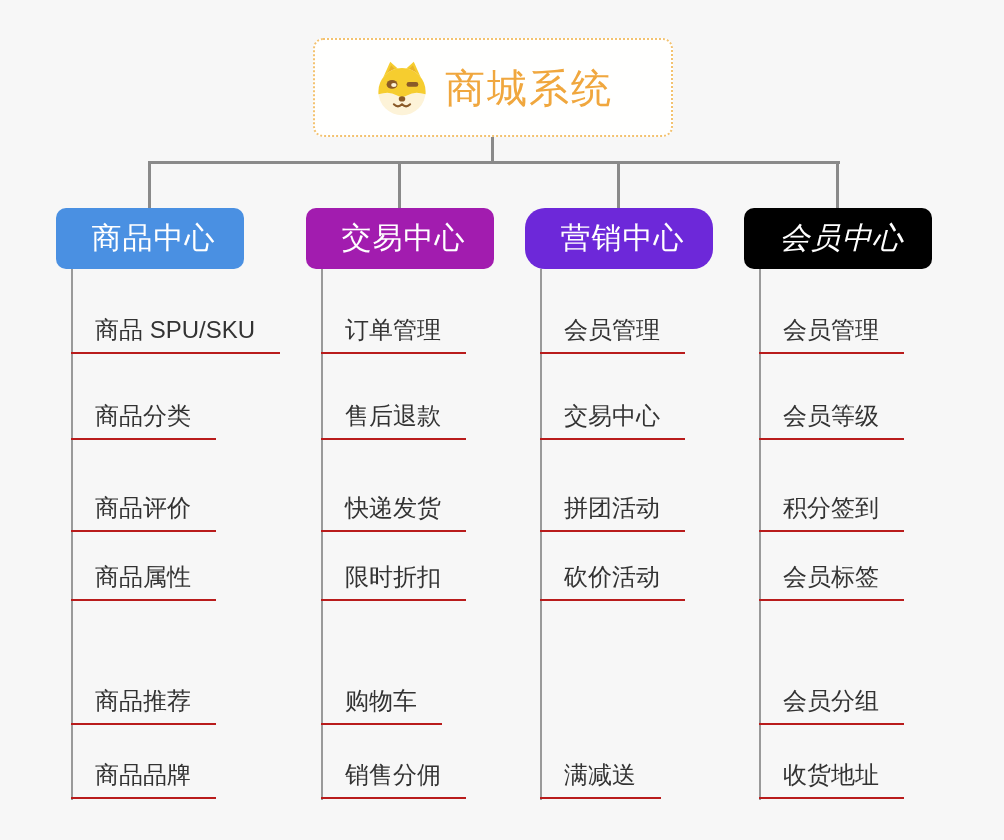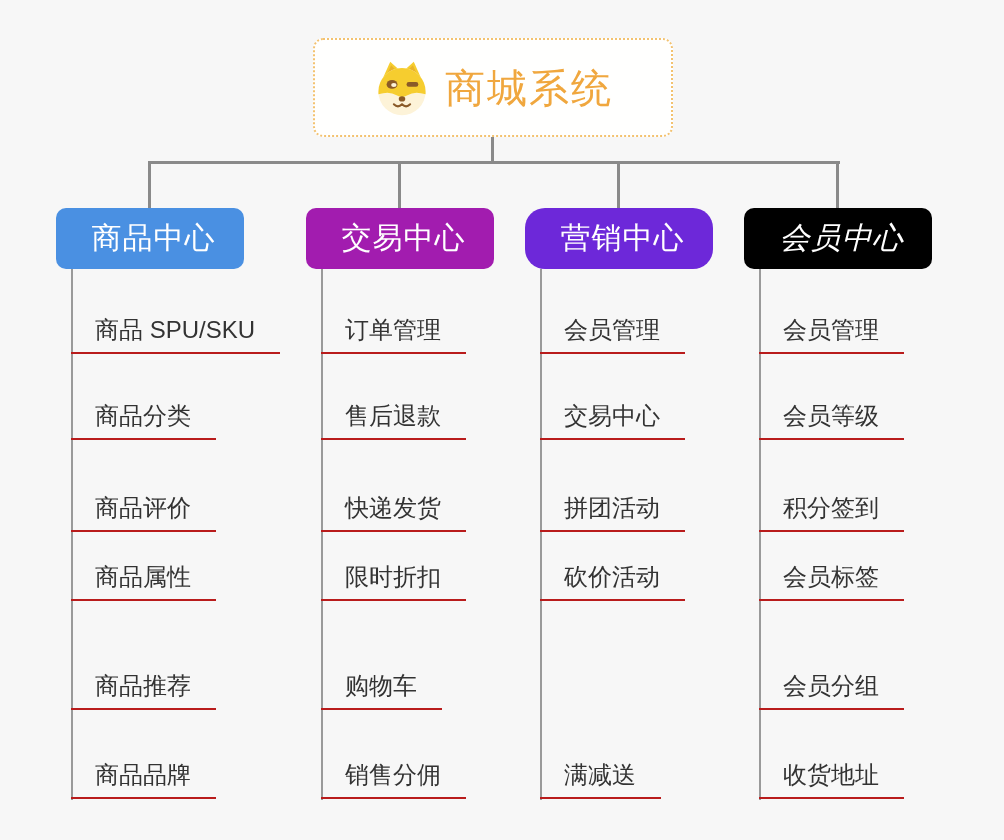--- a/index.html
+++ b/index.html
@@ -67,21 +67,21 @@
   .leaf{
     position:absolute;left:15px;
     border-bottom:2px solid #b91c1c;
     padding:0 25px 8px 24px;
     font-size:24px;
     line-height:28px;
     color:#333;
     white-space:nowrap;
   }
   .r1{top:108px}.r2{top:194px}.r3{top:286px}
-  .r4{top:355px}.r5{top:464px}.r6{top:553px}
+  .r4{top:355px}.r5{top:479px}.r6{top:553px}
 </style>
 </head>
 <body>
 
 <div class="stage" style="background: rgb(247, 247, 247); --line: #8a8a8a;">
 
   <div class="root-node" style="border-color: rgb(243, 194, 112);">
     <svg class="doge" viewBox="0 0 64 64" aria-hidden="true">
       <polygon points="11,21 19,3 30,13" fill="#f6cd2f"></polygon>
       <polygon points="53,21 45,3 34,13" fill="#f6cd2f"></polygon>

